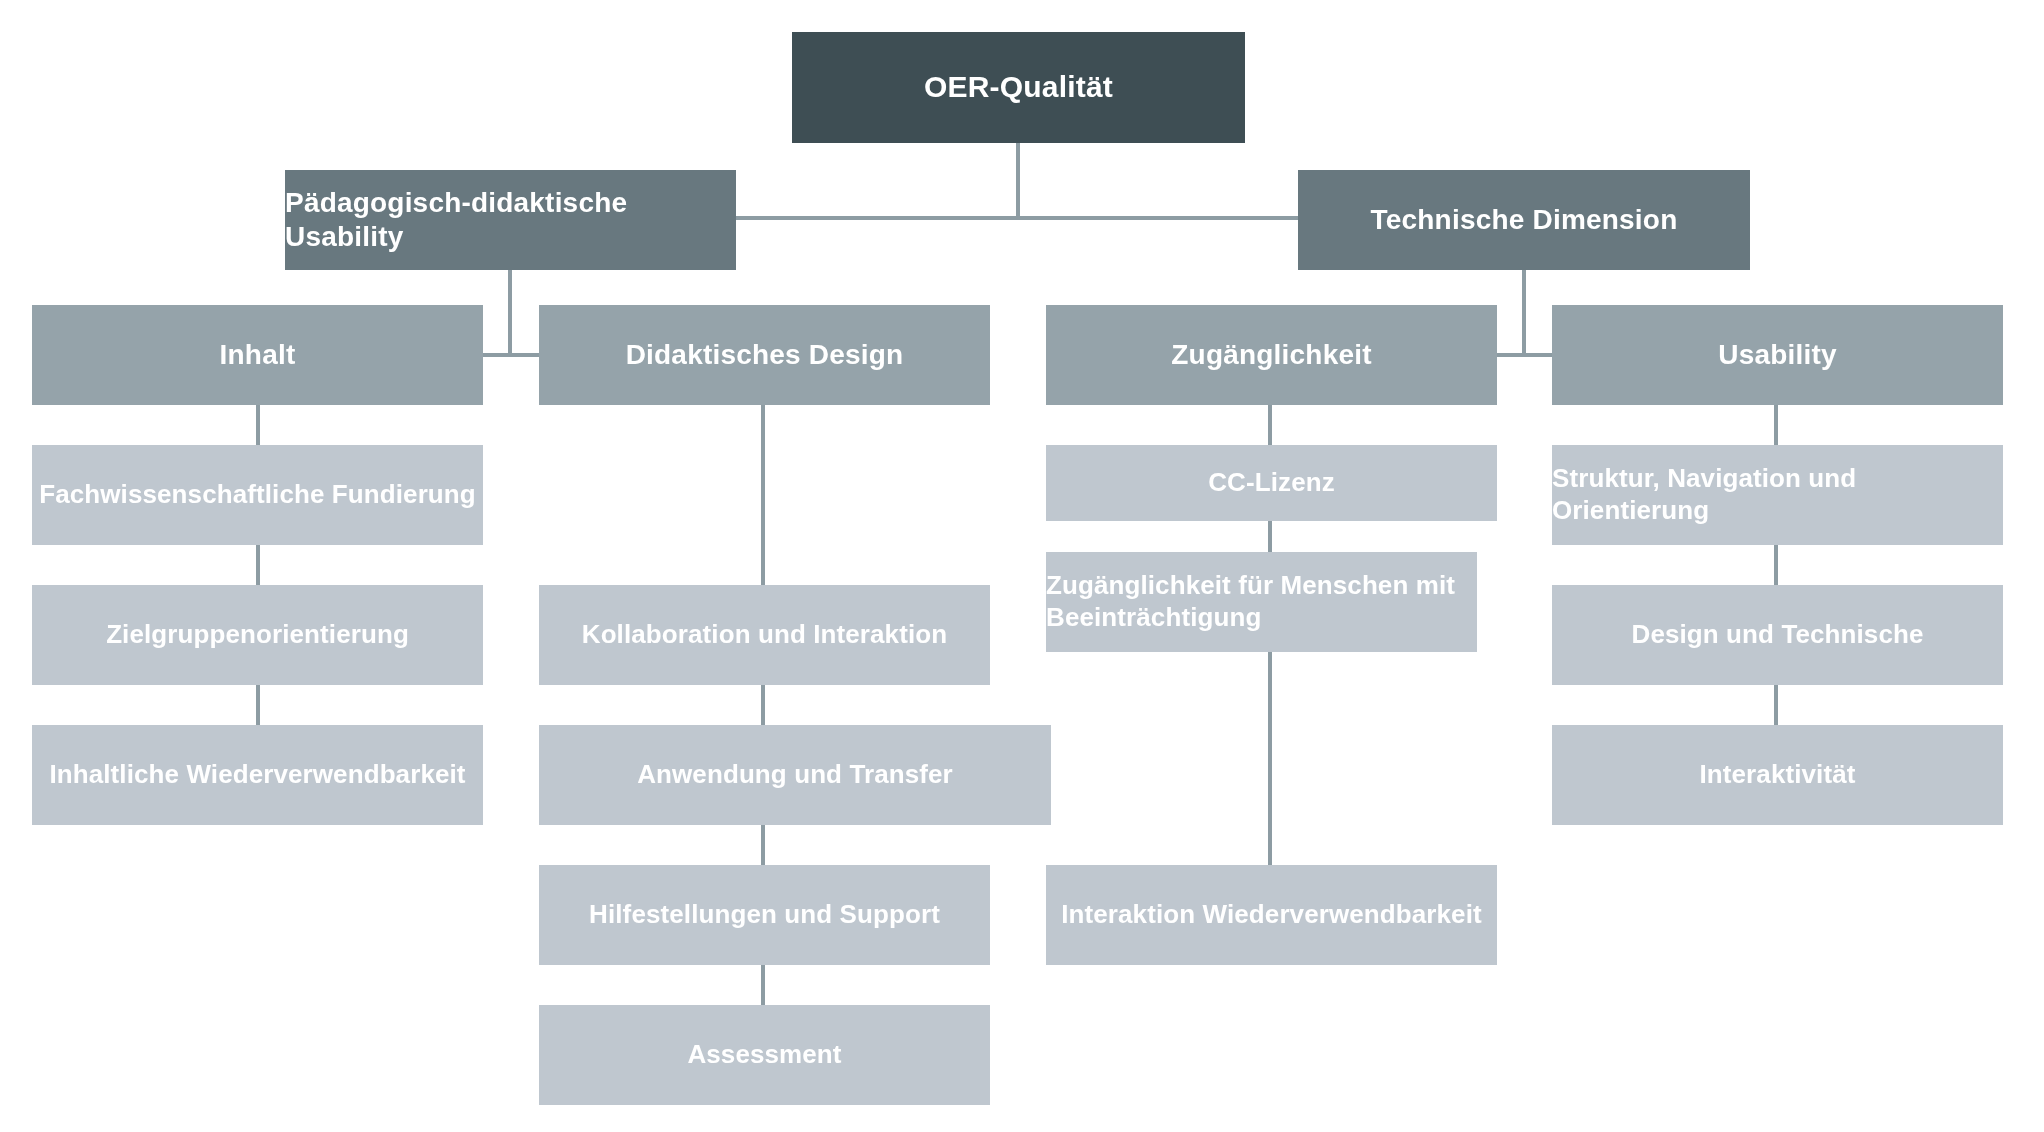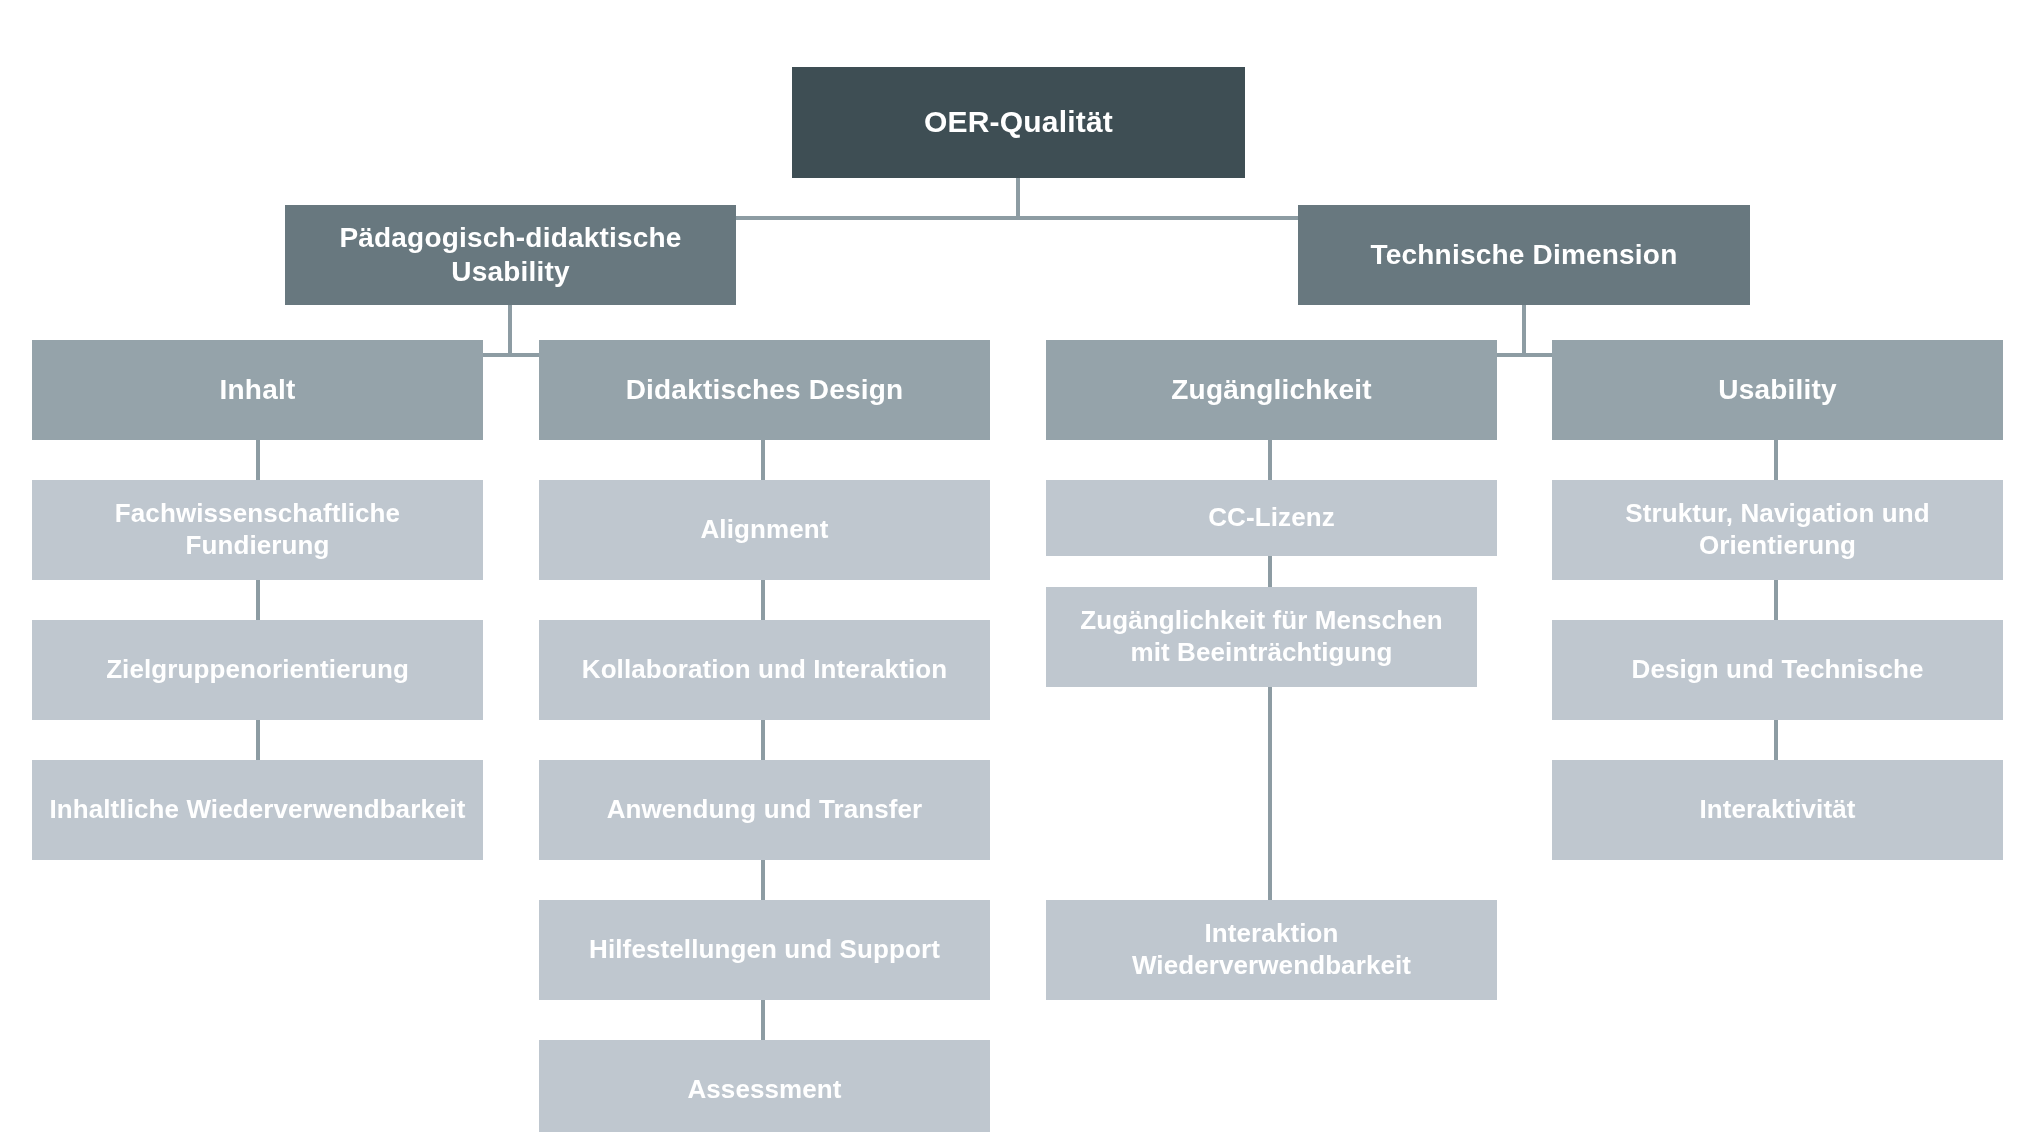--- a/index.html
+++ b/index.html
@@ -4,28 +4,27 @@
 <style>
   html,body{margin:0;padding:0;background:#ffffff;}
   body{font-family:"Liberation Sans", sans-serif;}
   #canvas{position:relative;width:2044px;height:1132px;background:#ffffff;overflow:hidden;}
 
   .node{
     position:absolute;
     display:flex;
     align-items:center;
     justify-content:center;
-    text-align:center;
+    text-align:left;
     color:#ffffff;
     font-weight:bold;
     line-height:1.22;
     box-sizing:border-box;
-    padding:4px 16px;
+    padding:4px 0;
     z-index:3;
-    margin-top:35px;
   }
   .lvl1{background:#3E4E54;font-size:30px;letter-spacing:.2px;}
   .lvl2{background:#68787F;font-size:28px;letter-spacing:.2px;}
   .lvl3{background:#95A3AA;font-size:28px;letter-spacing:.2px;}
   .lvl4{background:#BFC7CF;font-size:26px;letter-spacing:.1px;}
 
   .conn{position:absolute;background:#8D9CA3;z-index:1;}
   .vline{width:4px;}
   .hline{height:4px;}
 </style>
@@ -63,23 +62,22 @@
   <div class="node lvl3" style="left:539px; top:305px; width:451px; height:100px;">Didaktisches Design</div>
 
   <div class="node lvl3" style="left:1046px; top:305px; width:451px; height:100px;">Zugänglichkeit</div>
 
   <div class="node lvl3" style="left:1552px; top:305px; width:451px; height:100px;">Usability</div>
 
   <div class="node lvl4" style="left:32px; top:585px; width:451px; height:100px;">Zielgruppenorientierung</div>
   <div class="node lvl4" style="left:32px; top:445px; width:451px; height:100px;">Fachwissenschaftliche Fundierung</div>
   <div class="node lvl4" style="left:32px; top:725px; width:451px; height:100px;">Inhaltliche Wiederverwendbarkeit</div>
 
-  <div class="node lvl4" style="left:539px; top:445px; width:451px; height:100px;">Alignment</div>
   <div class="node lvl4" style="left:539px; top:585px; width:451px; height:100px;">Kollaboration und Interaktion</div>
-  <div class="node lvl4" style="left:539px; top:725px; width:451px; height:100px;">Anwendung und Transfer</div>
+  <div class="node lvl4" style="left:539px; top:725px; width:512px; height:100px;">Anwendung und Transfer</div>
   <div class="node lvl4" style="left:539px; top:865px; width:451px; height:100px;">Hilfestellungen und Support</div>
   <div class="node lvl4" style="left:539px; top:1005px; width:451px; height:100px;">Assessment</div>
 
   <div class="node lvl4" style="left:1046px; top:445px; width:451px; height:76px;">CC-Lizenz</div>
   <div class="node lvl4" style="left:1046px; top:552px; width:431px; height:100px;">Zugänglichkeit für Menschen mit Beeinträchtigung</div>
   <div class="node lvl4" style="left:1046px; top:865px; width:451px; height:100px;">Interaktion Wiederverwendbarkeit</div>
 
   <div class="node lvl4" style="left:1552px; top:445px; width:451px; height:100px;">Struktur, Navigation und Orientierung</div>
   <div class="node lvl4" style="left:1552px; top:585px; width:451px; height:100px;">Design und Technische</div>
   <div class="node lvl4" style="left:1552px; top:725px; width:451px; height:100px;">Interaktivität</div>

